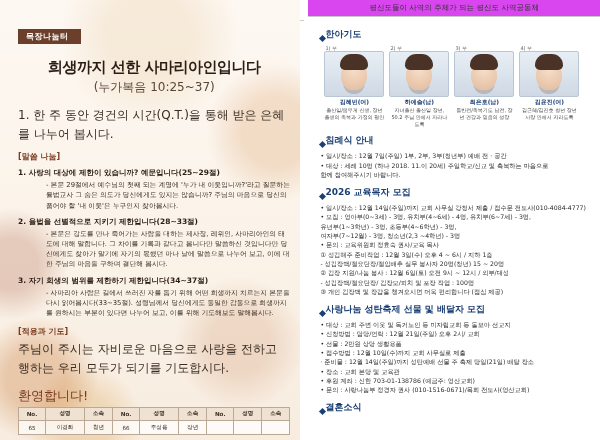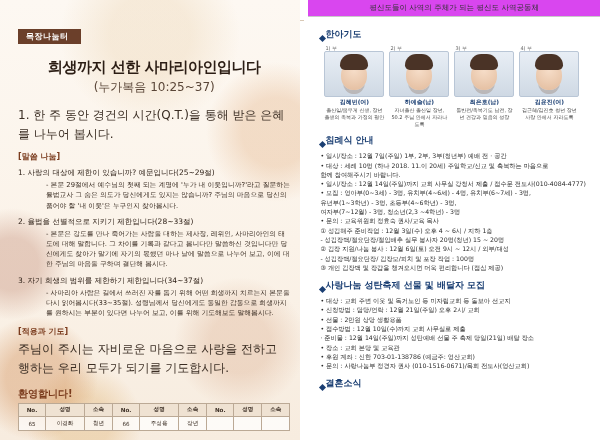--- a/index.html
+++ b/index.html
@@ -42,25 +42,25 @@
   }
   .sermon-title{
     margin:14px 0 2px;text-align:center;font-size:15px;font-weight:bold;color:#2b1d14;
     letter-spacing:-.5px;
   }
   .sermon-ref{text-align:center;font-size:12px;color:#5a4638;margin-bottom:10px;}
 
   .sect{margin:8px 0 0 0;}
   .sect-h{font-size:8px;font-weight:bold;color:#7a3b1d;margin-bottom:3px;}
   .sect-b{font-size:12px;line-height:1.55;color:#3a2d23;}
-  .pt{font-size:7.5px;font-weight:normal;color:#2b1d14;margin:6px 0 2px;}
+  .pt{font-size:7.5px;font-weight:bold;color:#2b1d14;margin:6px 0 2px;}
   .pb{font-size:6.8px;line-height:1.5;color:#3a2d23;text-indent:0;margin-left:28px;}
 
   
-  .welcome-h{font-size:10px;color:#7a3b1d;font-weight:bold;margin:10px 0 2px;}
+  .welcome-h{font-size:13px;color:#7a3b1d;font-weight:normal;margin:10px 0 2px;}
   table.wt{width:100%;border-collapse:collapse;font-size:5.6px;background:rgba(255,255,255,.75);}
   table.wt th,table.wt td{border:1px solid #b9a race;}
   table.wt th,table.wt td{border:1px solid #bba995;padding:2px 1px;text-align:center;color:#3a2d23;}
   table.wt th{background:#efe2d2;font-weight:bold;}
   table.wt td{height:9px;}
 
   
   .rc{padding:4px 12px 0 12px;}
   .rh{
     font-size:9px;font-weight:bold;color:#1b3f73;margin:7px 0 4px;
@@ -207,20 +207,24 @@
       </div>
 
       <div class="rh">
         <span class="sq"></span>
         <span>침례식 안내</span>
       </div>
       <div class="rb" style="white-space:pre-line">• 일시/장소 : 12월 7일(주일) 1부, 2부, 3부(청년부) 예배 전 · 공간
 • 대상 : 세례 10명 (하나 2018. 11.이 20세) 주일학교/신교 및 축복하는 마음으로
   함께 참여해주시기 바랍니다.</div>
 
+      <div class="rh">
+        <span class="sq"></span>
+        <span>2026 교육목자 모집</span>
+      </div>
       <div class="rb" style="white-space:pre-line">• 일시/장소 : 12월 14일(주일)까지 교회 사무실 강청서 제출 / 접수문 전도사(010-4084-4777)
 • 모집 : 영아부(0~3세) - 3명, 유치부(4~6세) - 4명, 유치부(6~7세) - 3명,
   유년부(1~3학년) - 3명, 초등부(4~6학년) - 3명,
   여자부(7~12월) - 3명, 청소년(2,3 ~4학년) - 3명
 • 문의 : 교육위원회 정효숙 권사/교육 목사</div>
 
       <div class="rb" style="white-space:pre-line">① 성김해주 준비작업 : 12월 3일(수) 오후 4 ~ 6시 / 지하 1층
   - 성김장백/절요단장/절임배추 실무 봉사자 20명(청년) 15 ~ 20명
 ② 김장 지원/나눔 봉사 : 12월 6일(토) 오전 9시 ~ 12시 / 외부/대성
   - 성김장백/절요단장/ 김장모/피치 및 포장 작업 : 100명

